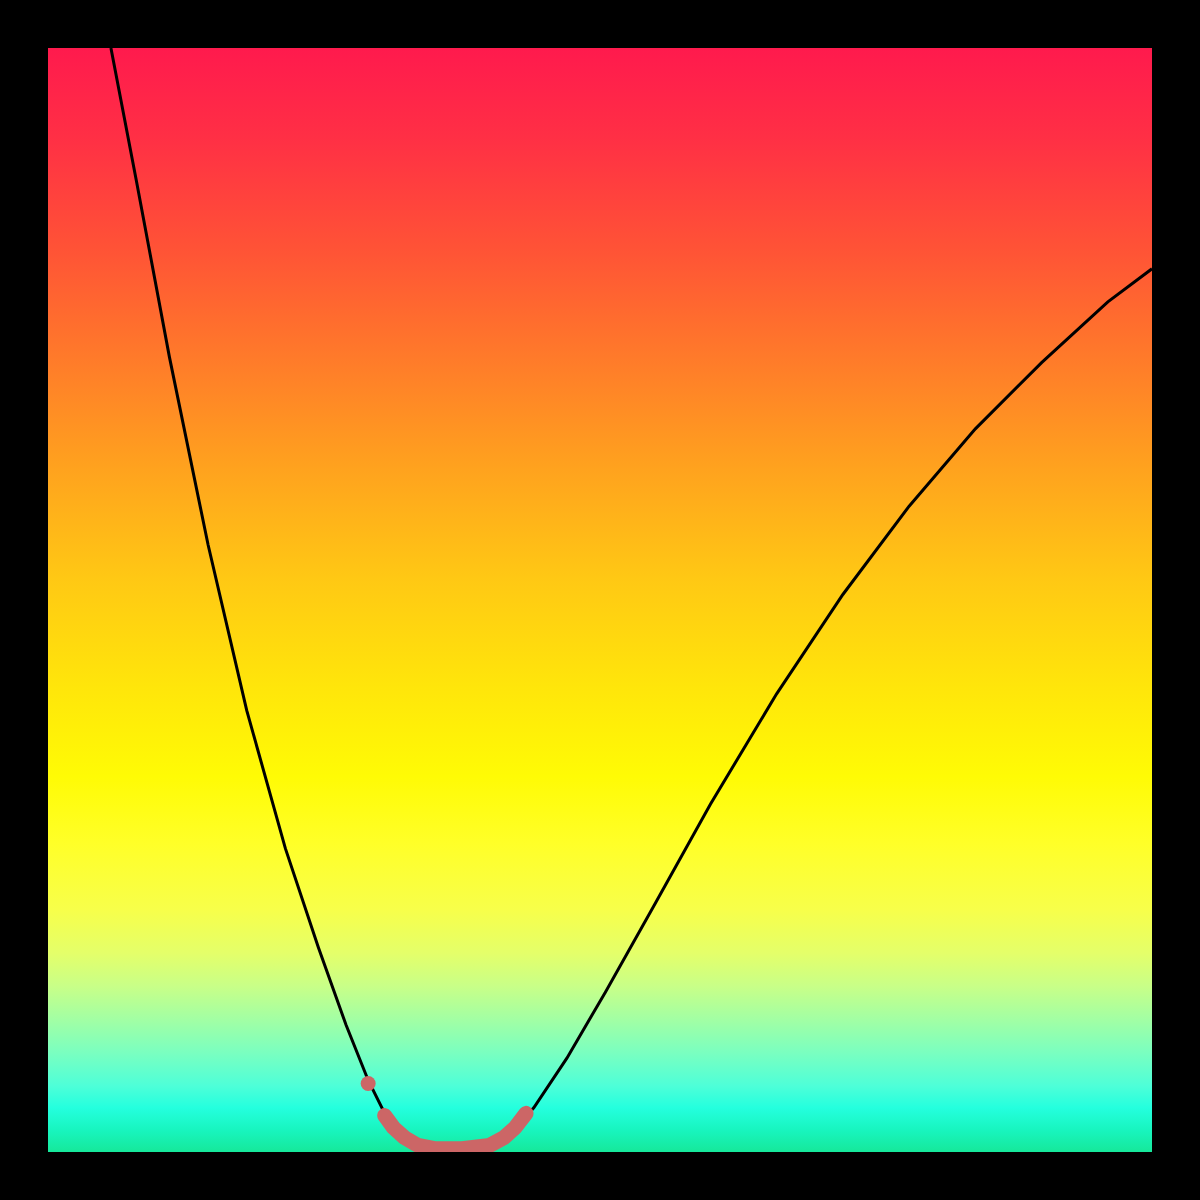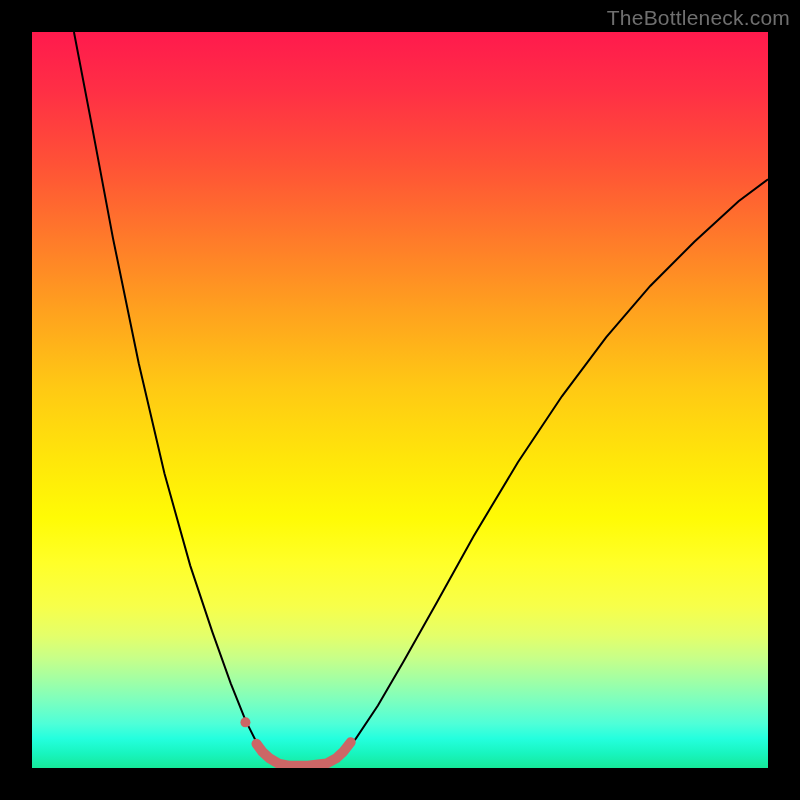--- a/index.html
+++ b/index.html
@@ -83,14 +83,13 @@
           <path d="M41.95 0.00 L58.88 88.32 L80.96 206.08 L106.72 331.20 L132.48 441.60 L158.24 533.60 L180.32 599.84 L198.72 651.36 L213.44 688.16 L224.48 710.24 L235.52 722.75 L246.56 731.58 L257.60 734.53 L276.00 734.53 L294.40 731.58 L309.12 722.75 L323.84 706.56 L345.92 673.44 L371.68 629.28 L404.80 570.40 L441.60 504.16 L485.76 430.56 L529.92 364.32 L574.08 305.44 L618.24 253.92 L662.40 209.76 L706.56 169.28 L736.00 147.20" fill="none" stroke="#000000" stroke-width="2"></path>
         </g>
       <g>
           <path d="M224.48 711.71 L230.37 719.81 L237.73 726.43 L246.56 731.58 L257.60 733.79 L276.00 733.79 L294.40 731.58 L303.97 726.43 L311.33 719.81 L318.69 710.24" fill="none" stroke="#cc6666" stroke-width="10" stroke-linecap="round" stroke-linejoin="round"></path>
         </g>
       <g>
           <circle cx="213.44" cy="690.37" r="5" fill="#cc6666"></circle>
         </g>
     </svg>
   </div>
-  <div class="watermark">TheBottleneck.com</div>
 </div>
 
 </body></html>

